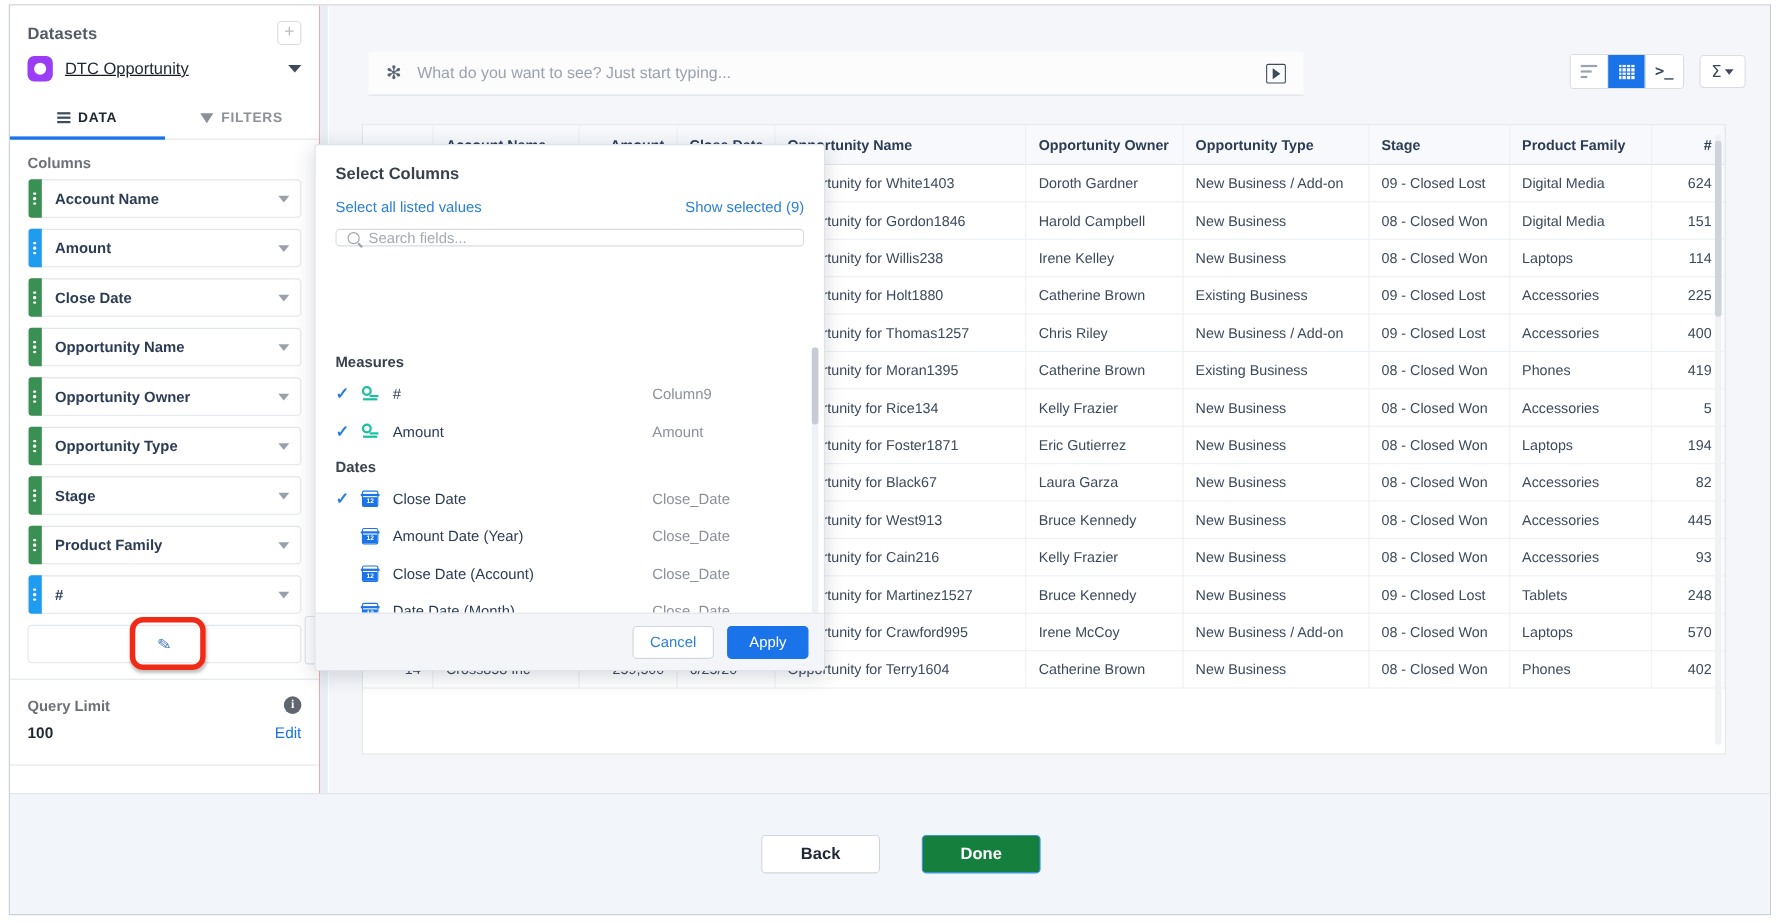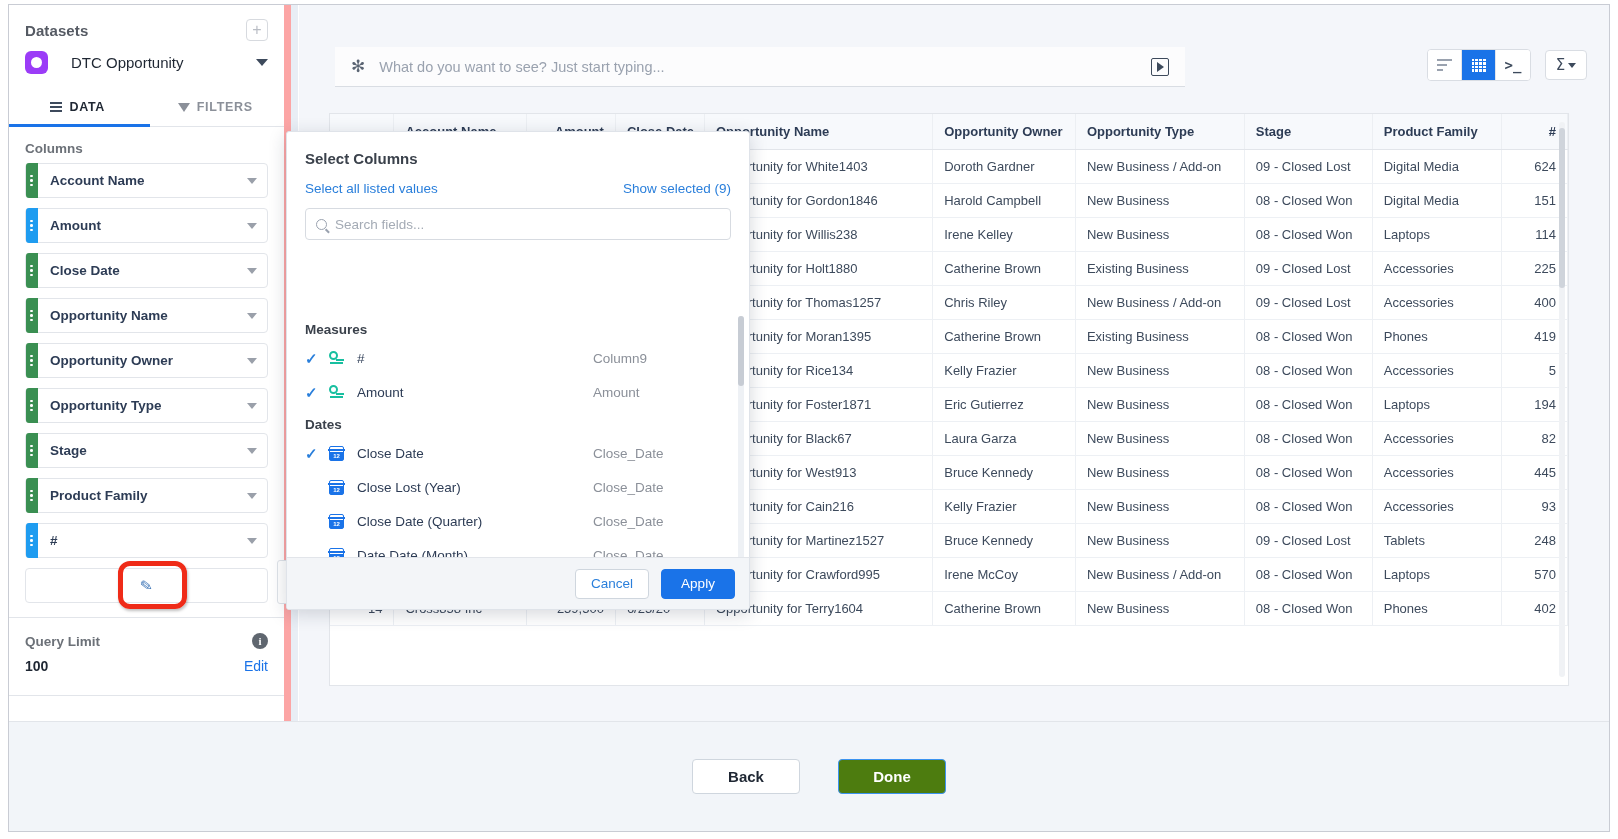--- a/index.html
+++ b/index.html
@@ -12,33 +12,33 @@
     position: relative;
   }
   #app {
     position:absolute; left:8px; top:4px; width:1602px; height:828px;
     border:1px solid #c9ccd4; background:#fff; overflow:hidden;
   }
 
   
   .sidebar {
     position:absolute; left:0; top:0; width:282px; height:716px;
-    background:#fff; border-right:7px solid #fca5a5;
+    background:#fff; border-right:1px solid #fca5a5;
   }
   .ds-head {
     padding:14px 16px 0 16px;
     display:flex; align-items:center; justify-content:space-between;
   }
   .ds-title { font-size:15px; font-weight:bold; color:#555a63; letter-spacing:.1px;}
   .plus-btn {
     width:22px;height:22px;border:1px solid #d7dadf;border-radius:4px;
     display:flex;align-items:center;justify-content:center;
     color:#b9bdc5;font-size:16px;line-height:1;background:#fff;
   }
-  .ds-row { display:flex; align-items:center; padding:10px 16px 14px 16px; gap:23px;}
+  .ds-row { display:flex; align-items:center; padding:10px 16px 14px 16px; gap:11px;text-decoration:underline;}
   .ds-icon {
     width:23px;height:23px;border-radius:6px;background:#9b3cf7;
     display:flex;align-items:center;justify-content:center;flex:0 0 auto;
   }
   .ds-icon i { display:block;width:11px;height:11px;border-radius:50%;background:#fff;}
   .ds-name { font-size:15px; color:#1f2733; flex:1;}
   .caret-dn {
     width:0;height:0;border-left:6px solid transparent;border-right:6px solid transparent;
     border-top:7px solid #3d4a5c;
   }
@@ -146,33 +146,33 @@
   .vscroll { position:absolute; right:3px; top:14px; width:6px; height:160px; background:#cfd4db; border-radius:3px;}
   .vtrack  { position:absolute; right:3px; top:8px; width:6px; bottom:8px; background:#f0f2f5; border-radius:3px;}
 
   
   .footer { position:absolute; left:0; right:0; top:716px; height:111px; background:#f2f5f9;
             border-top:1px solid #e2e5ea; display:flex; align-items:flex-start; justify-content:center;
             padding-top:37px; gap:18px;}
   .fbtn { height:35px; min-width:108px; border-radius:4px; font-size:15px; font-weight:bold;
           display:flex;align-items:center;justify-content:center;margin-left:20px;}
   .fbtn.back { background:#fff; border:1px solid #cfd6de; color:#1f2733;}
-  .fbtn.done { background:#4d7c0f; color:#fff; border:1px solid #3c93f0; min-width:108px;}
+  .fbtn.done { background:#15803d; color:#fff; border:1px solid #3c93f0; min-width:108px;}
 
   
   .modal {
     position:absolute; left:277px; top:126px; width:464px; height:479px; background:#fff;
     border:1px solid #dfe3e9; border-radius:3px; box-shadow:0 4px 18px rgba(30,40,60,.18);
     overflow:hidden;
   }
   .m-title { font-size:15px; font-weight:bold; color:#3a414b; padding:18px 18px 0 18px;}
   .m-links { display:flex; justify-content:space-between; padding:14px 18px 0 18px;}
   .m-link { font-size:13.5px; color:#2a7fdb; }
   .m-searchwrap { padding:12px 18px 0 18px; }
-  .m-search { height:32px; border:1px solid #d7dbe1; border-radius:4px; display:flex; align-items:center; gap:8px; padding:0 10px;text-align:center;}
+  .m-search { height:16px; border:1px solid #d7dbe1; border-radius:4px; display:flex; align-items:center; gap:8px; padding:0 10px;text-align:center;}
   .mag { width:11px;height:11px;border:1.6px solid #9aa2af;border-radius:50%;position:relative;display:inline-block;}
   .mag::after { content:""; position:absolute; right:-4px; bottom:-3px; width:5px;height:1.6px;background:#9aa2af;transform:rotate(45deg);}
   .m-search-ph { font-size:13.5px; color:#a4abb5;}
   .m-list { position:absolute; left:0; right:0; top:182px; bottom:52px; overflow:hidden; padding-left:18px; padding-right:8px;}
   .grp { font-size:13.5px; font-weight:bold; color:#3a414b; padding:8px 0 4px 0;}
   .f-row { display:flex; align-items:center; height:34px; }
   .chk { width:24px; font-size:15px; color:#2a7fdb; font-weight:bold; line-height:1;}
   .f-icon { width:28px; display:flex; align-items:center;}
   .f-label { flex:1; font-size:13.5px; color:#2d3c55;}
   .f-src { width:148px; font-size:13.5px; color:#8b9099;margin-left:24px;}
@@ -640,31 +640,31 @@
           <span class="f-label">Close Date</span>
           <span class="f-src">Close_Date</span>
         </div>
         <div class="f-row">
           <span class="chk"></span>
           <span class="f-icon">
             <span class="cal">
               <span class="cal-n">12</span>
             </span>
           </span>
-          <span class="f-label">Close Lost (Year)</span>
+          <span class="f-label">Amount Date (Year)</span>
           <span class="f-src">Close_Date</span>
         </div>
         <div class="f-row">
           <span class="chk"></span>
           <span class="f-icon">
             <span class="cal">
               <span class="cal-n">12</span>
             </span>
           </span>
-          <span class="f-label">Close Date (Quarter)</span>
+          <span class="f-label">Close Date (Account)</span>
           <span class="f-src">Close_Date</span>
         </div>
         <div class="f-row">
           <span class="chk"></span>
           <span class="f-icon">
             <span class="cal">
               <span class="cal-n">12</span>
             </span>
           </span>
           <span class="f-label">Date Date (Month)</span>

